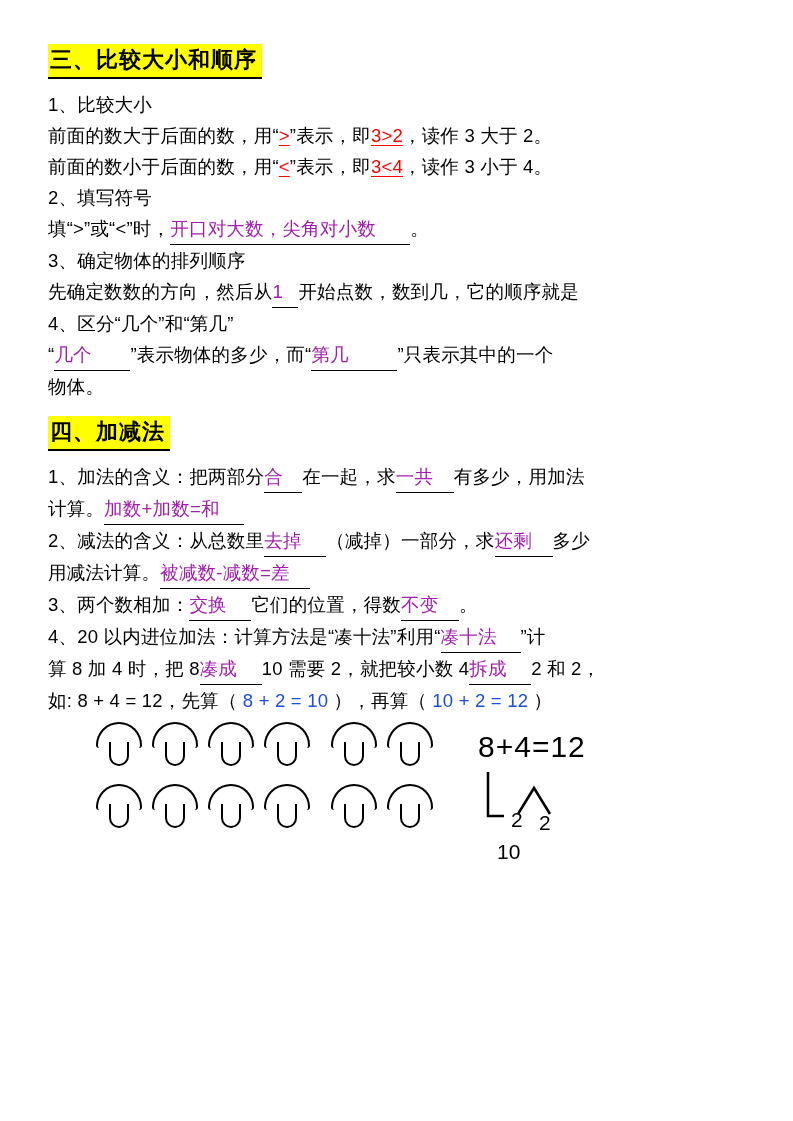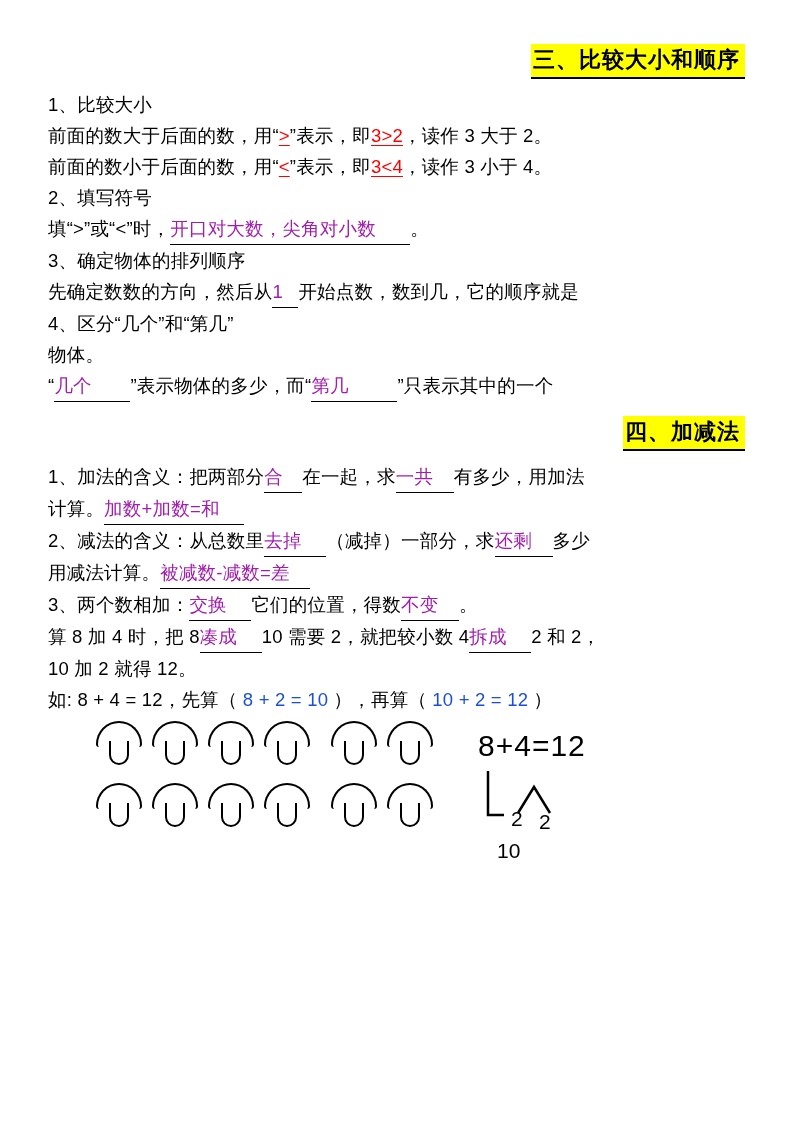--- a/index.html
+++ b/index.html
@@ -30,21 +30,20 @@
     font-size: 22px;
     line-height: 30px;
     padding: 1px 5px 2px 2px;
     border-bottom: 2px solid #000;
     margin: 0 0 4px 0;
     letter-spacing: 1px;
   }
   .heading-wrap {
     margin-top: 4px;
     margin-bottom: 6px;
-    text-align: right;
   }
   .heading-wrap.second {
     margin-top: 14px;
   }
   p.line {
     font-size: 18.5px;
     line-height: 31px;
     margin: 0;
     padding: 0;
     letter-spacing: 0.2px;
@@ -147,35 +146,35 @@
   </div>
   <div id="sec3">
       <p class="line"><span>1、比较大小</span></p>
       <p class="line"><span>前面的数大于后面的数，用“</span><span class="red-u">&gt;</span><span>”表示，即</span><span class="red-u">3&gt;2</span><span>，读作 3 大于 2。</span></p>
       <p class="line"><span>前面的数小于后面的数，用“</span><span class="red-u">&lt;</span><span>”表示，即</span><span class="red-u">3&lt;4</span><span>，读作 3 小于 4。</span></p>
       <p class="line"><span>2、填写符号</span></p>
       <p class="line"><span>填“&gt;”或“&lt;”时，</span><span class="blank" style="min-width: 240px;">开口对大数，尖角对小数</span><span>。</span></p>
       <p class="line"><span>3、确定物体的排列顺序</span></p>
       <p class="line"><span>先确定数数的方向，然后从</span><span class="blank" style="min-width: 26px;">1</span><span>开始点数，数到几，它的顺序就是</span></p>
       <p class="line"><span>4、区分“几个”和“第几”</span></p>
+      <p class="line"><span>“</span><span class="blank" style="min-width: 76px;">几个</span><span>”表示物体的多少，而“</span><span class="blank" style="min-width: 86px;">第几</span><span>”只表示其中的一个</span></p>
       <p class="line"><span>物体。</span></p>
-      <p class="line"><span>“</span><span class="blank" style="min-width: 76px;">几个</span><span>”表示物体的多少，而“</span><span class="blank" style="min-width: 86px;">第几</span><span>”只表示其中的一个</span></p>
     </div>
 
   <div class="heading-wrap second">
     <span class="section-heading">四、加减法</span>
   </div>
   <div id="sec4">
       <p class="line"><span>1、加法的含义：把两部分</span><span class="blank" style="min-width: 38px;">合</span><span>在一起，求</span><span class="blank" style="min-width: 58px;">一共</span><span>有多少，用加法</span></p>
       <p class="line"><span>计算。</span><span class="blank" style="min-width: 140px;">加数+加数=和</span></p>
       <p class="line"><span>2、减法的含义：从总数里</span><span class="blank" style="min-width: 62px;">去掉</span><span>（减掉）一部分，求</span><span class="blank" style="min-width: 58px;">还剩</span><span>多少</span></p>
       <p class="line"><span>用减法计算。</span><span class="blank" style="min-width: 150px;">被减数-减数=差</span></p>
       <p class="line"><span>3、两个数相加：</span><span class="blank" style="min-width: 62px;">交换</span><span>它们的位置，得数</span><span class="blank" style="min-width: 58px;">不变</span><span>。</span></p>
+      <p class="line"><span>4、20 以内进位加法：计算方法是“凑十法”利用“</span><span class="blank" style="min-width: 80px;">凑十法</span><span>”计</span></p>
       <p class="line"><span>算 8 加 4 时，把 8</span><span class="blank" style="min-width: 62px;">凑成</span><span>10 需要 2，就把较小数 4</span><span class="blank" style="min-width: 62px;">拆成</span><span>2 和 2，</span></p>
-      <p class="line"><span>10 加 2 就得 12。</span></p>
       <p class="line"><span>如: 8 + 4 = 12，先算（</span><span class="red"> 8 + 2 = 10 </span><span>），再算（</span><span class="red"> 10 + 2 = 12 </span><span>）</span></p>
     </div>
 
   <div class="figure">
     <div class="mush-group" style="left:48px; top:0px;" id="mg1"><span class="mush"><span class="cap"></span><span class="stem"></span></span><span class="mush"><span class="cap"></span><span class="stem"></span></span><span class="mush"><span class="cap"></span><span class="stem"></span></span><span class="mush"><span class="cap"></span><span class="stem"></span></span></div>
     <div class="mush-group" style="left:283px; top:0px;" id="mg2"><span class="mush"><span class="cap"></span><span class="stem"></span></span><span class="mush"><span class="cap"></span><span class="stem"></span></span></div>
     <div class="mush-group" style="left:48px; top:62px;" id="mg3"><span class="mush"><span class="cap"></span><span class="stem"></span></span><span class="mush"><span class="cap"></span><span class="stem"></span></span><span class="mush"><span class="cap"></span><span class="stem"></span></span><span class="mush"><span class="cap"></span><span class="stem"></span></span></div>
     <div class="mush-group" style="left:283px; top:62px;" id="mg4"><span class="mush"><span class="cap"></span><span class="stem"></span></span><span class="mush"><span class="cap"></span><span class="stem"></span></span></div>
 
     <div class="eq">8+4=12</div>

